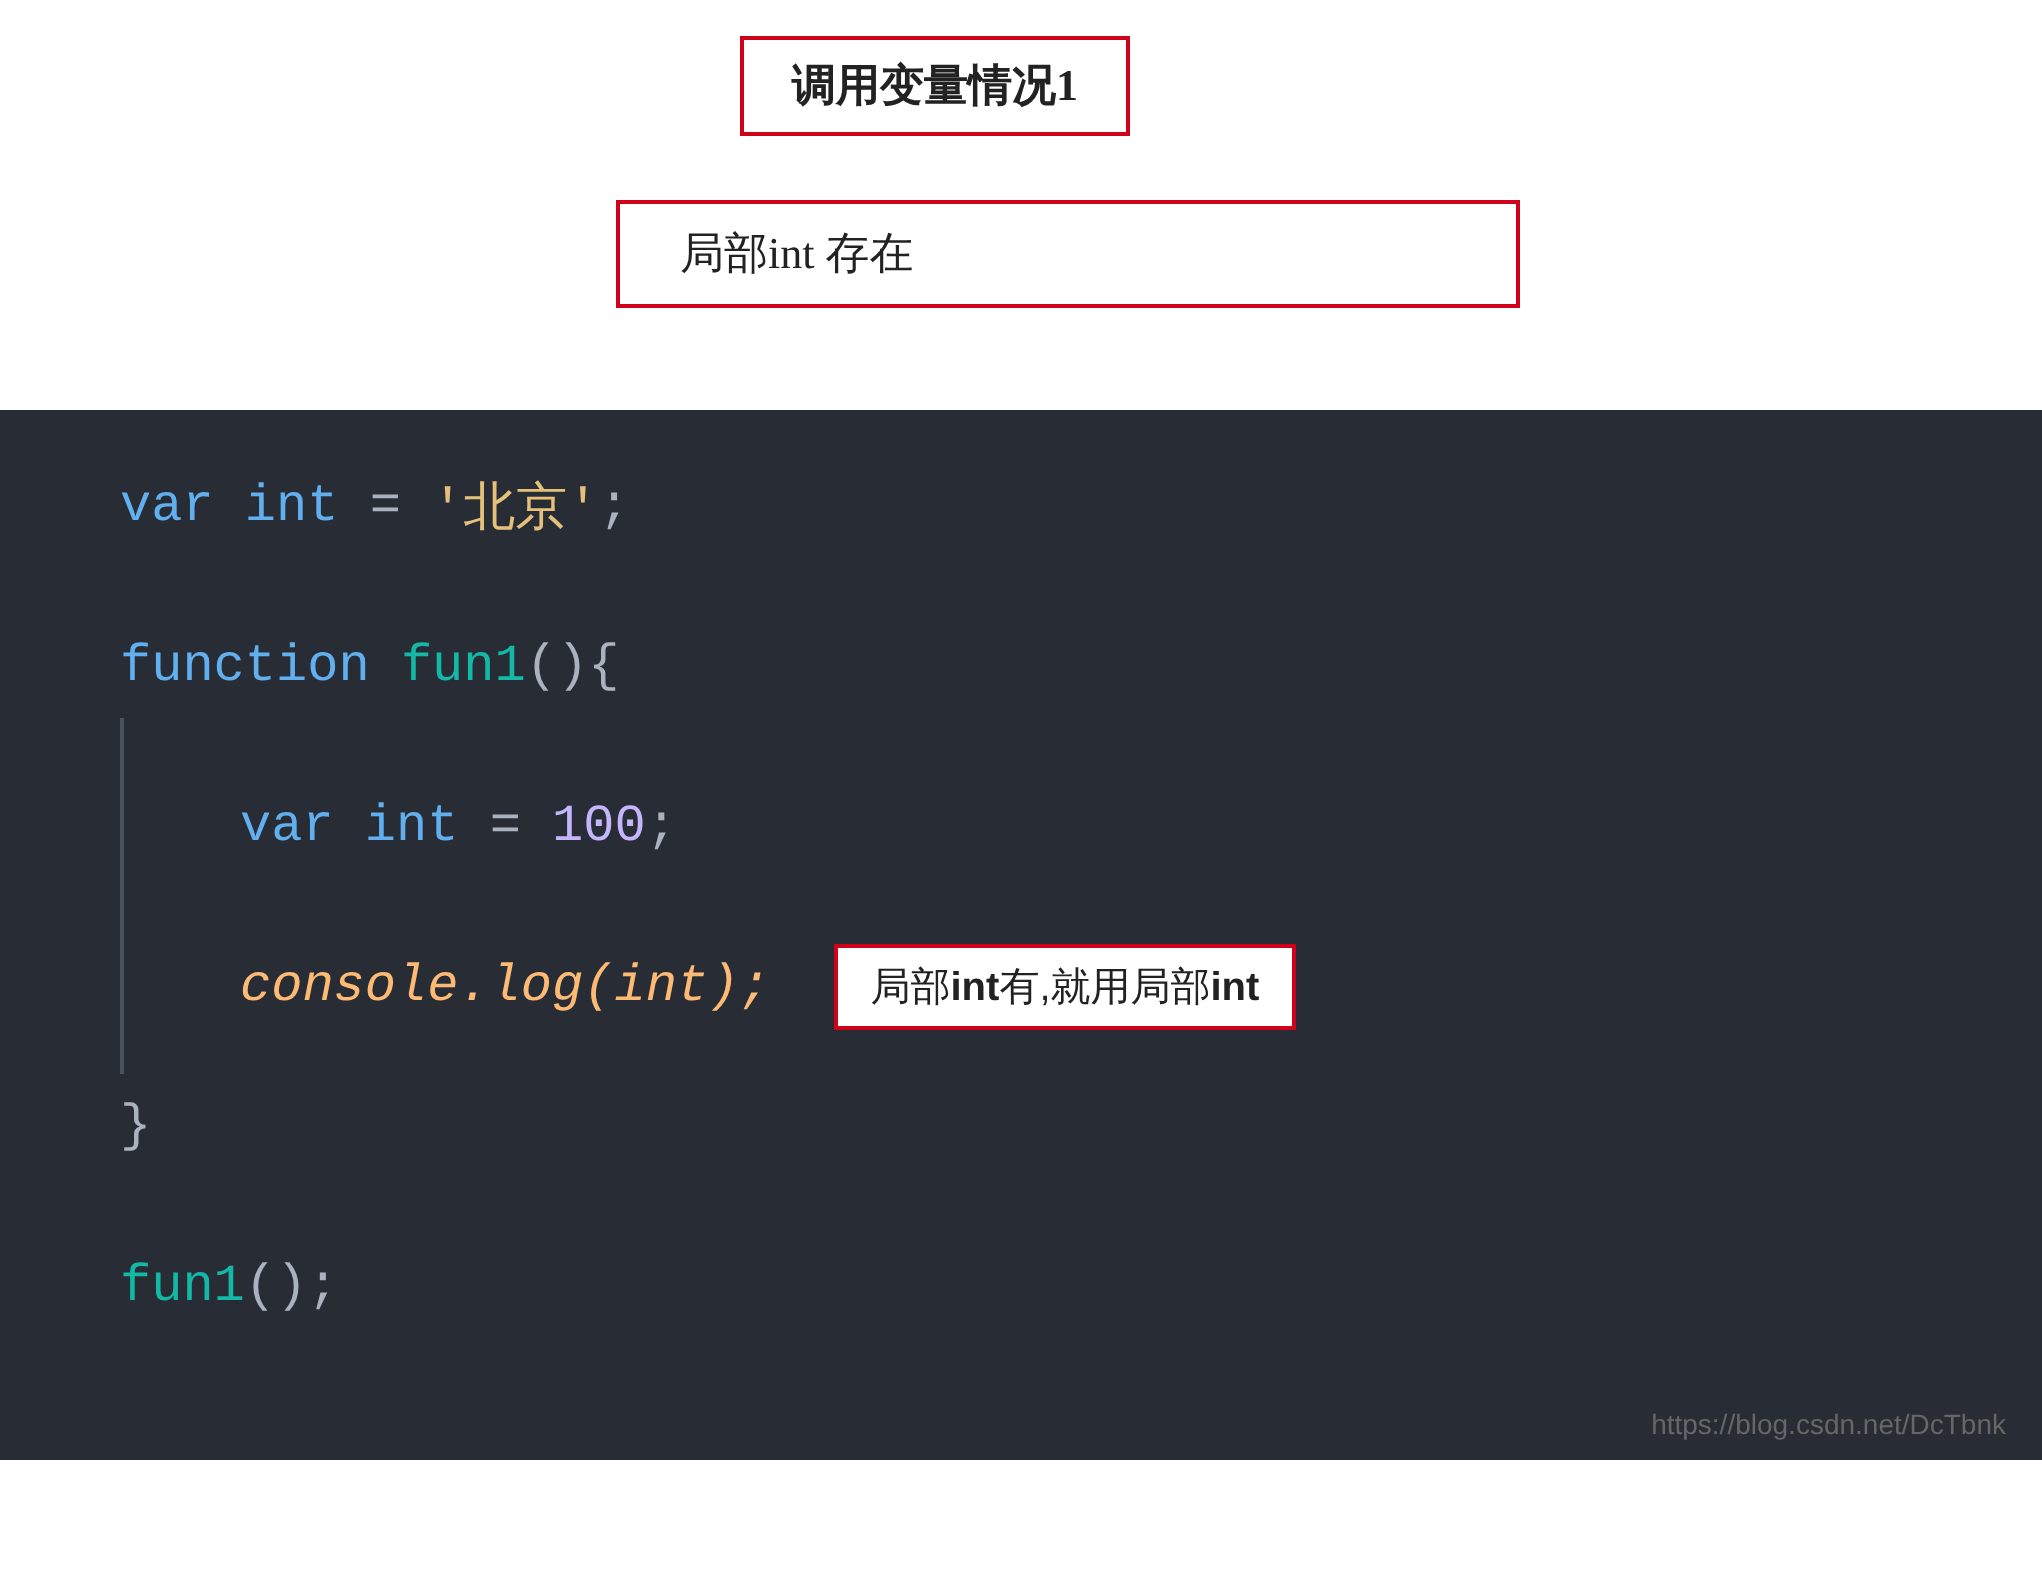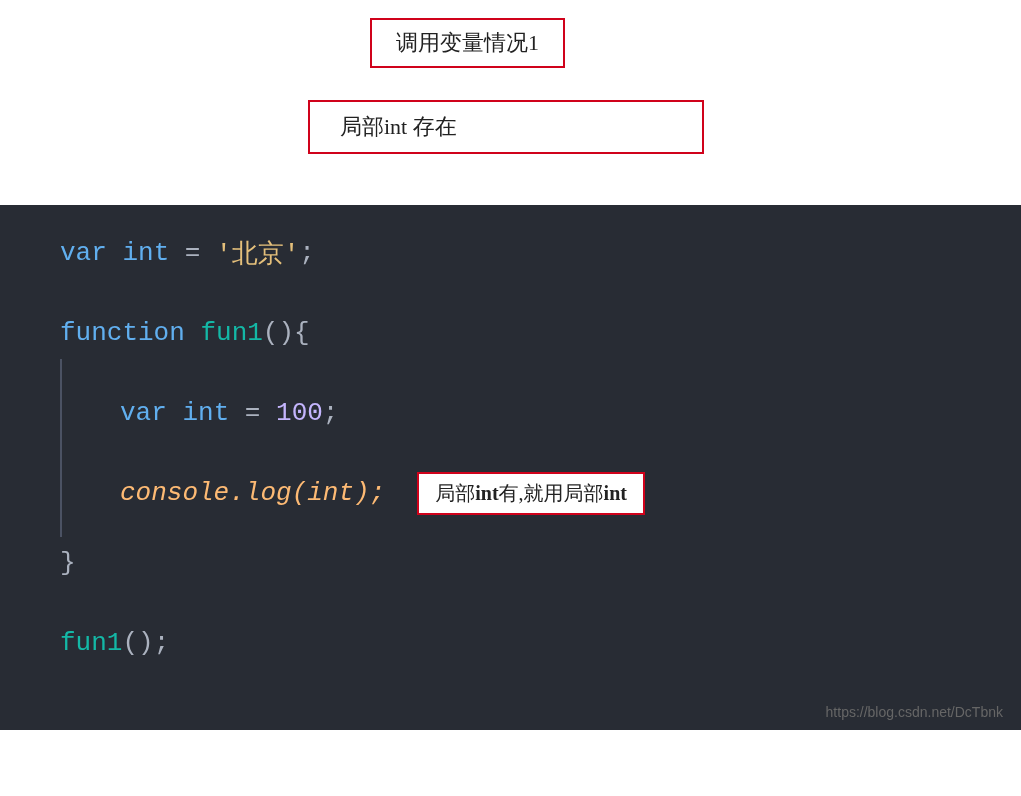--- a/index.html
+++ b/index.html
@@ -26,29 +26,30 @@
       font-size: 22px;
       font-family: 'SimSun', 'STSong', serif;
       color: #222;
       background: #fff;
     }
 
     .box1 {
       position: absolute;
       top: 18px;
       left: 370px;
+      font-weight: bold;
     }
 
     .box2 {
       position: absolute;
       top: 100px;
       left: 308px;
       padding: 10px 30px;
       font-size: 22px;
-      width: 396px;
+      width: 452px;
     }
 
     
     .code-area {
       background: #282c34;
       height: 525px;
       position: relative;
       padding: 22px 0 0 0;
     }
 
@@ -81,21 +82,21 @@
     .str { color: #e5c07b; }         
     .num { color: #c4b5fd; }         
     .punc { color: #abb2bf; }        
     .varname { color: #61afef; }     
     .method { color: #fdba74; font-style: italic; }      
 
     .inline-annotation {
       border: 2px solid #d0021b;
       background: #fff;
       color: #222;
-      font-family: Liberation Serif, serif;
+      font-family: Liberation Sans, sans-serif;
       font-size: 20px;
       padding: 6px 16px;
       margin-left: 32px;
       white-space: nowrap;
       display: inline-block;
     }
 
     .inline-annotation .bold {
       font-weight: bold;
     }

